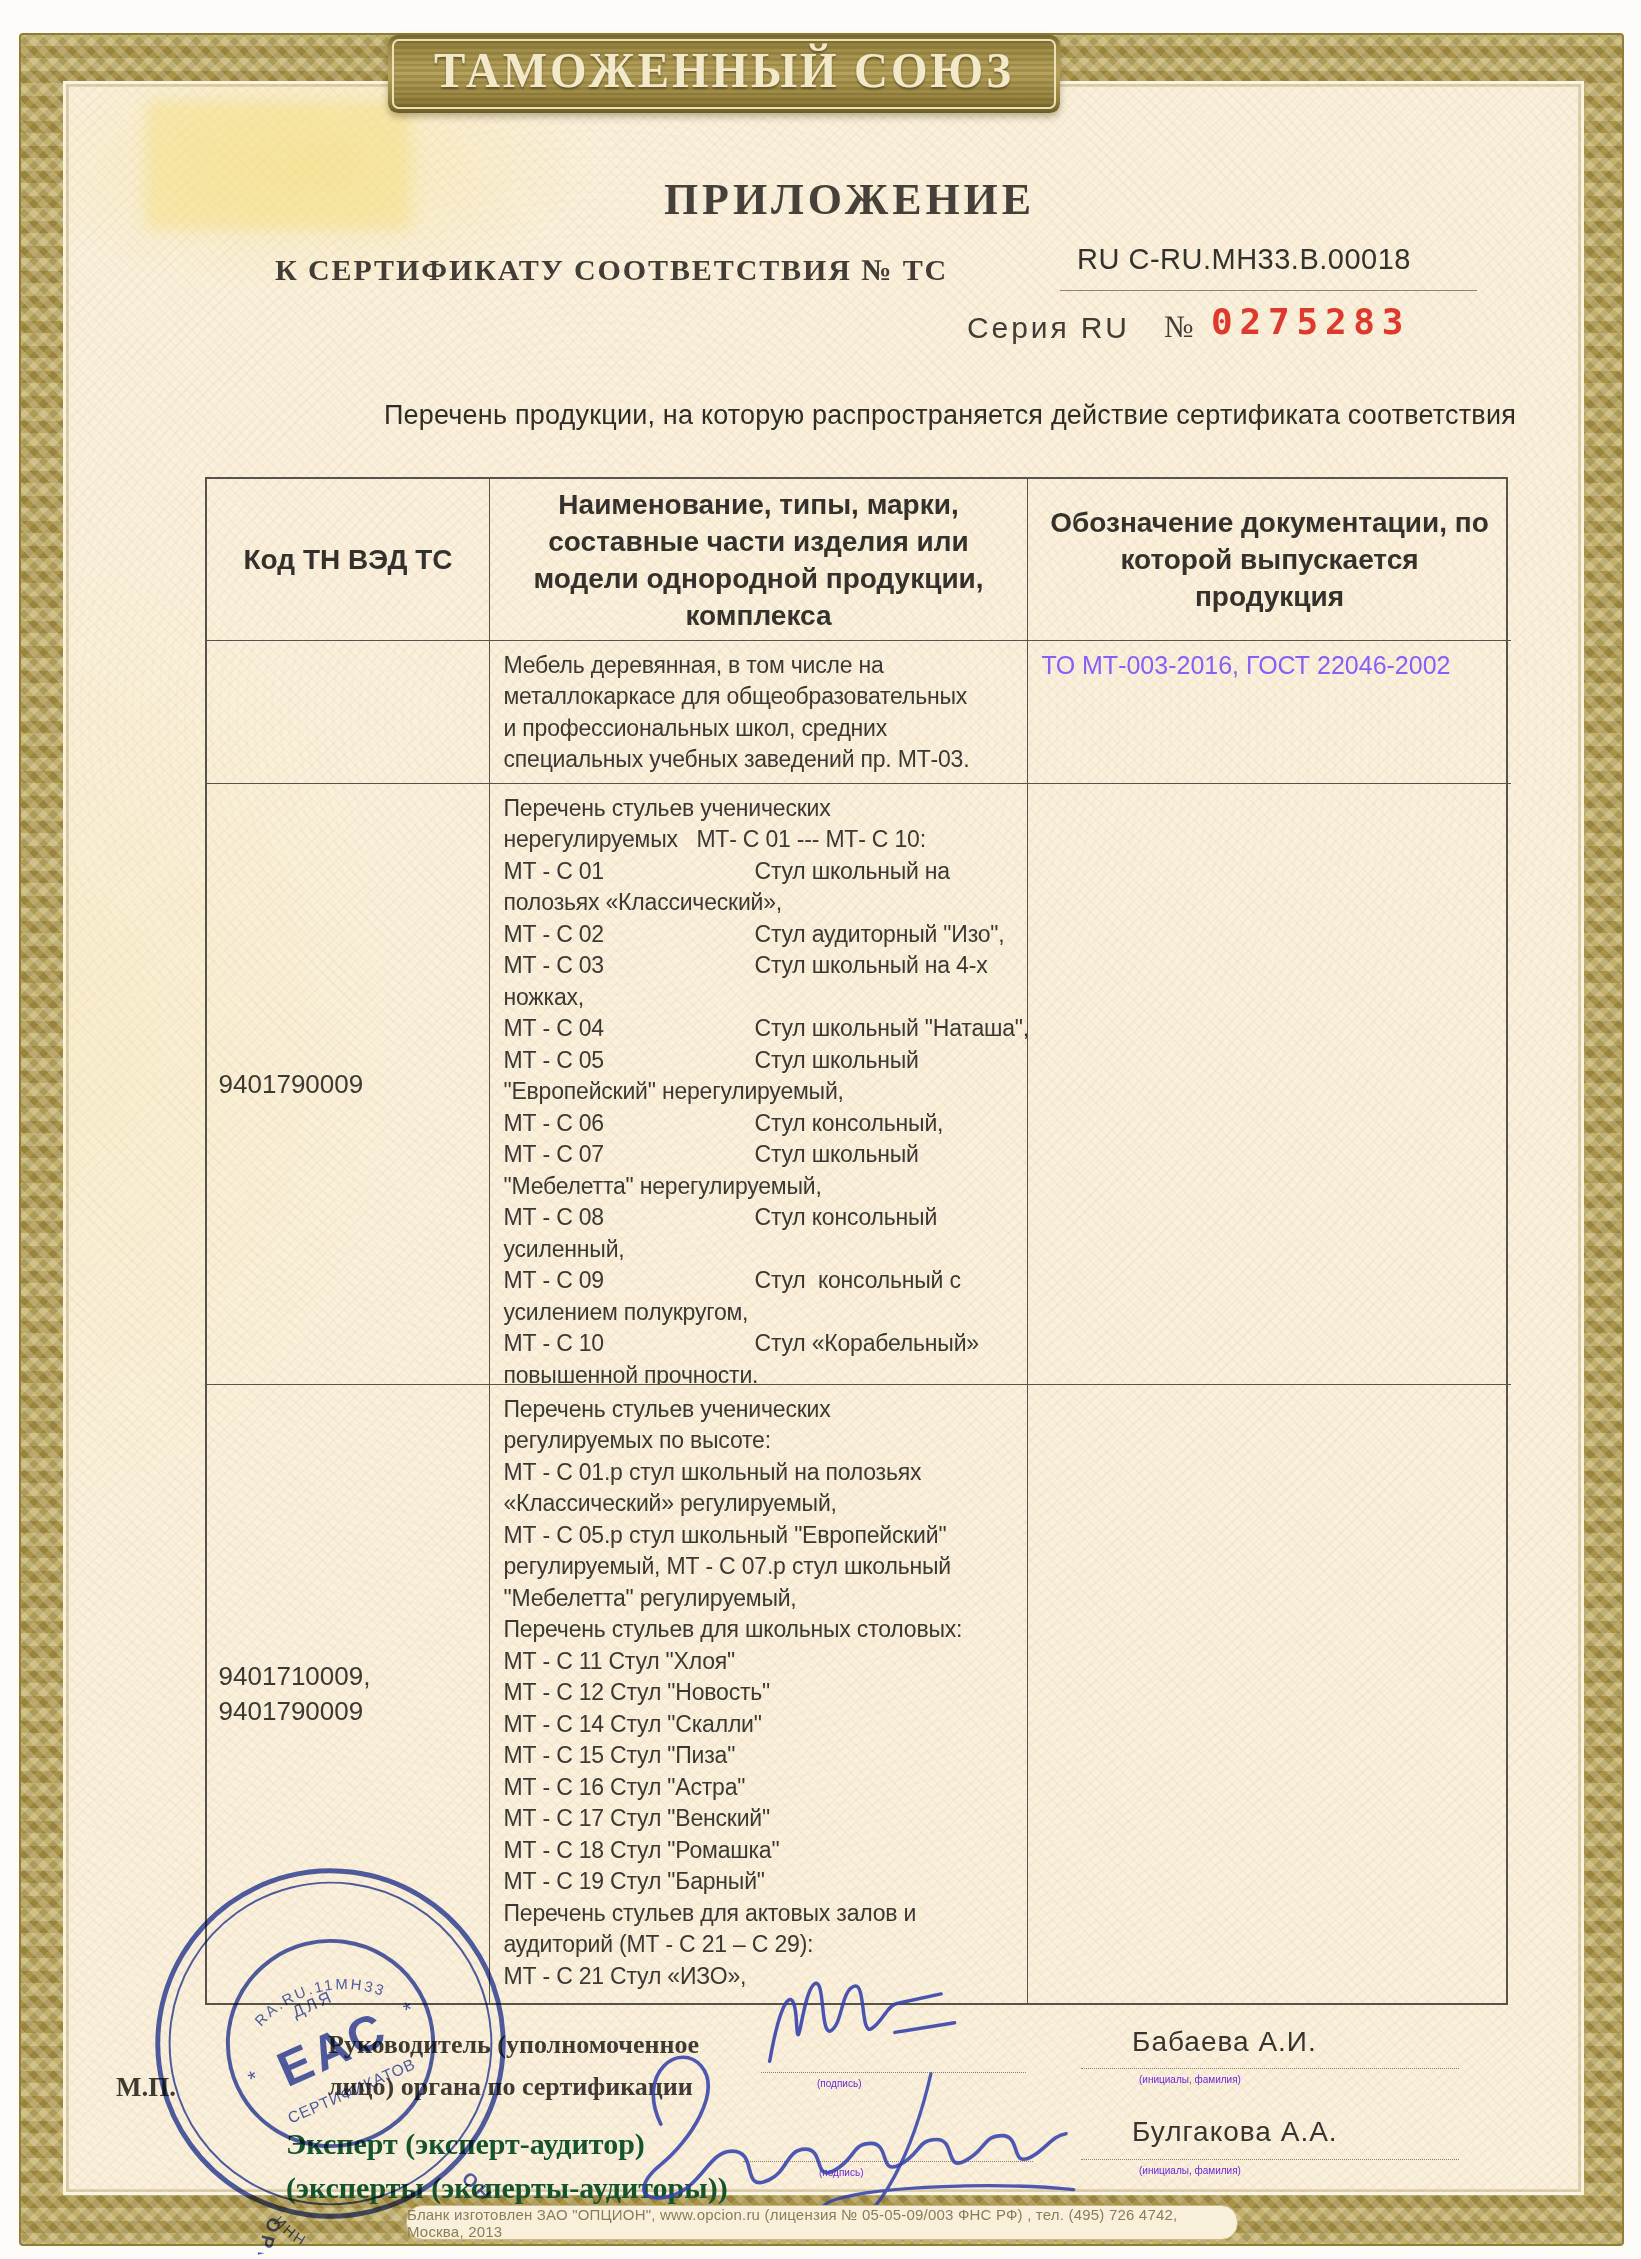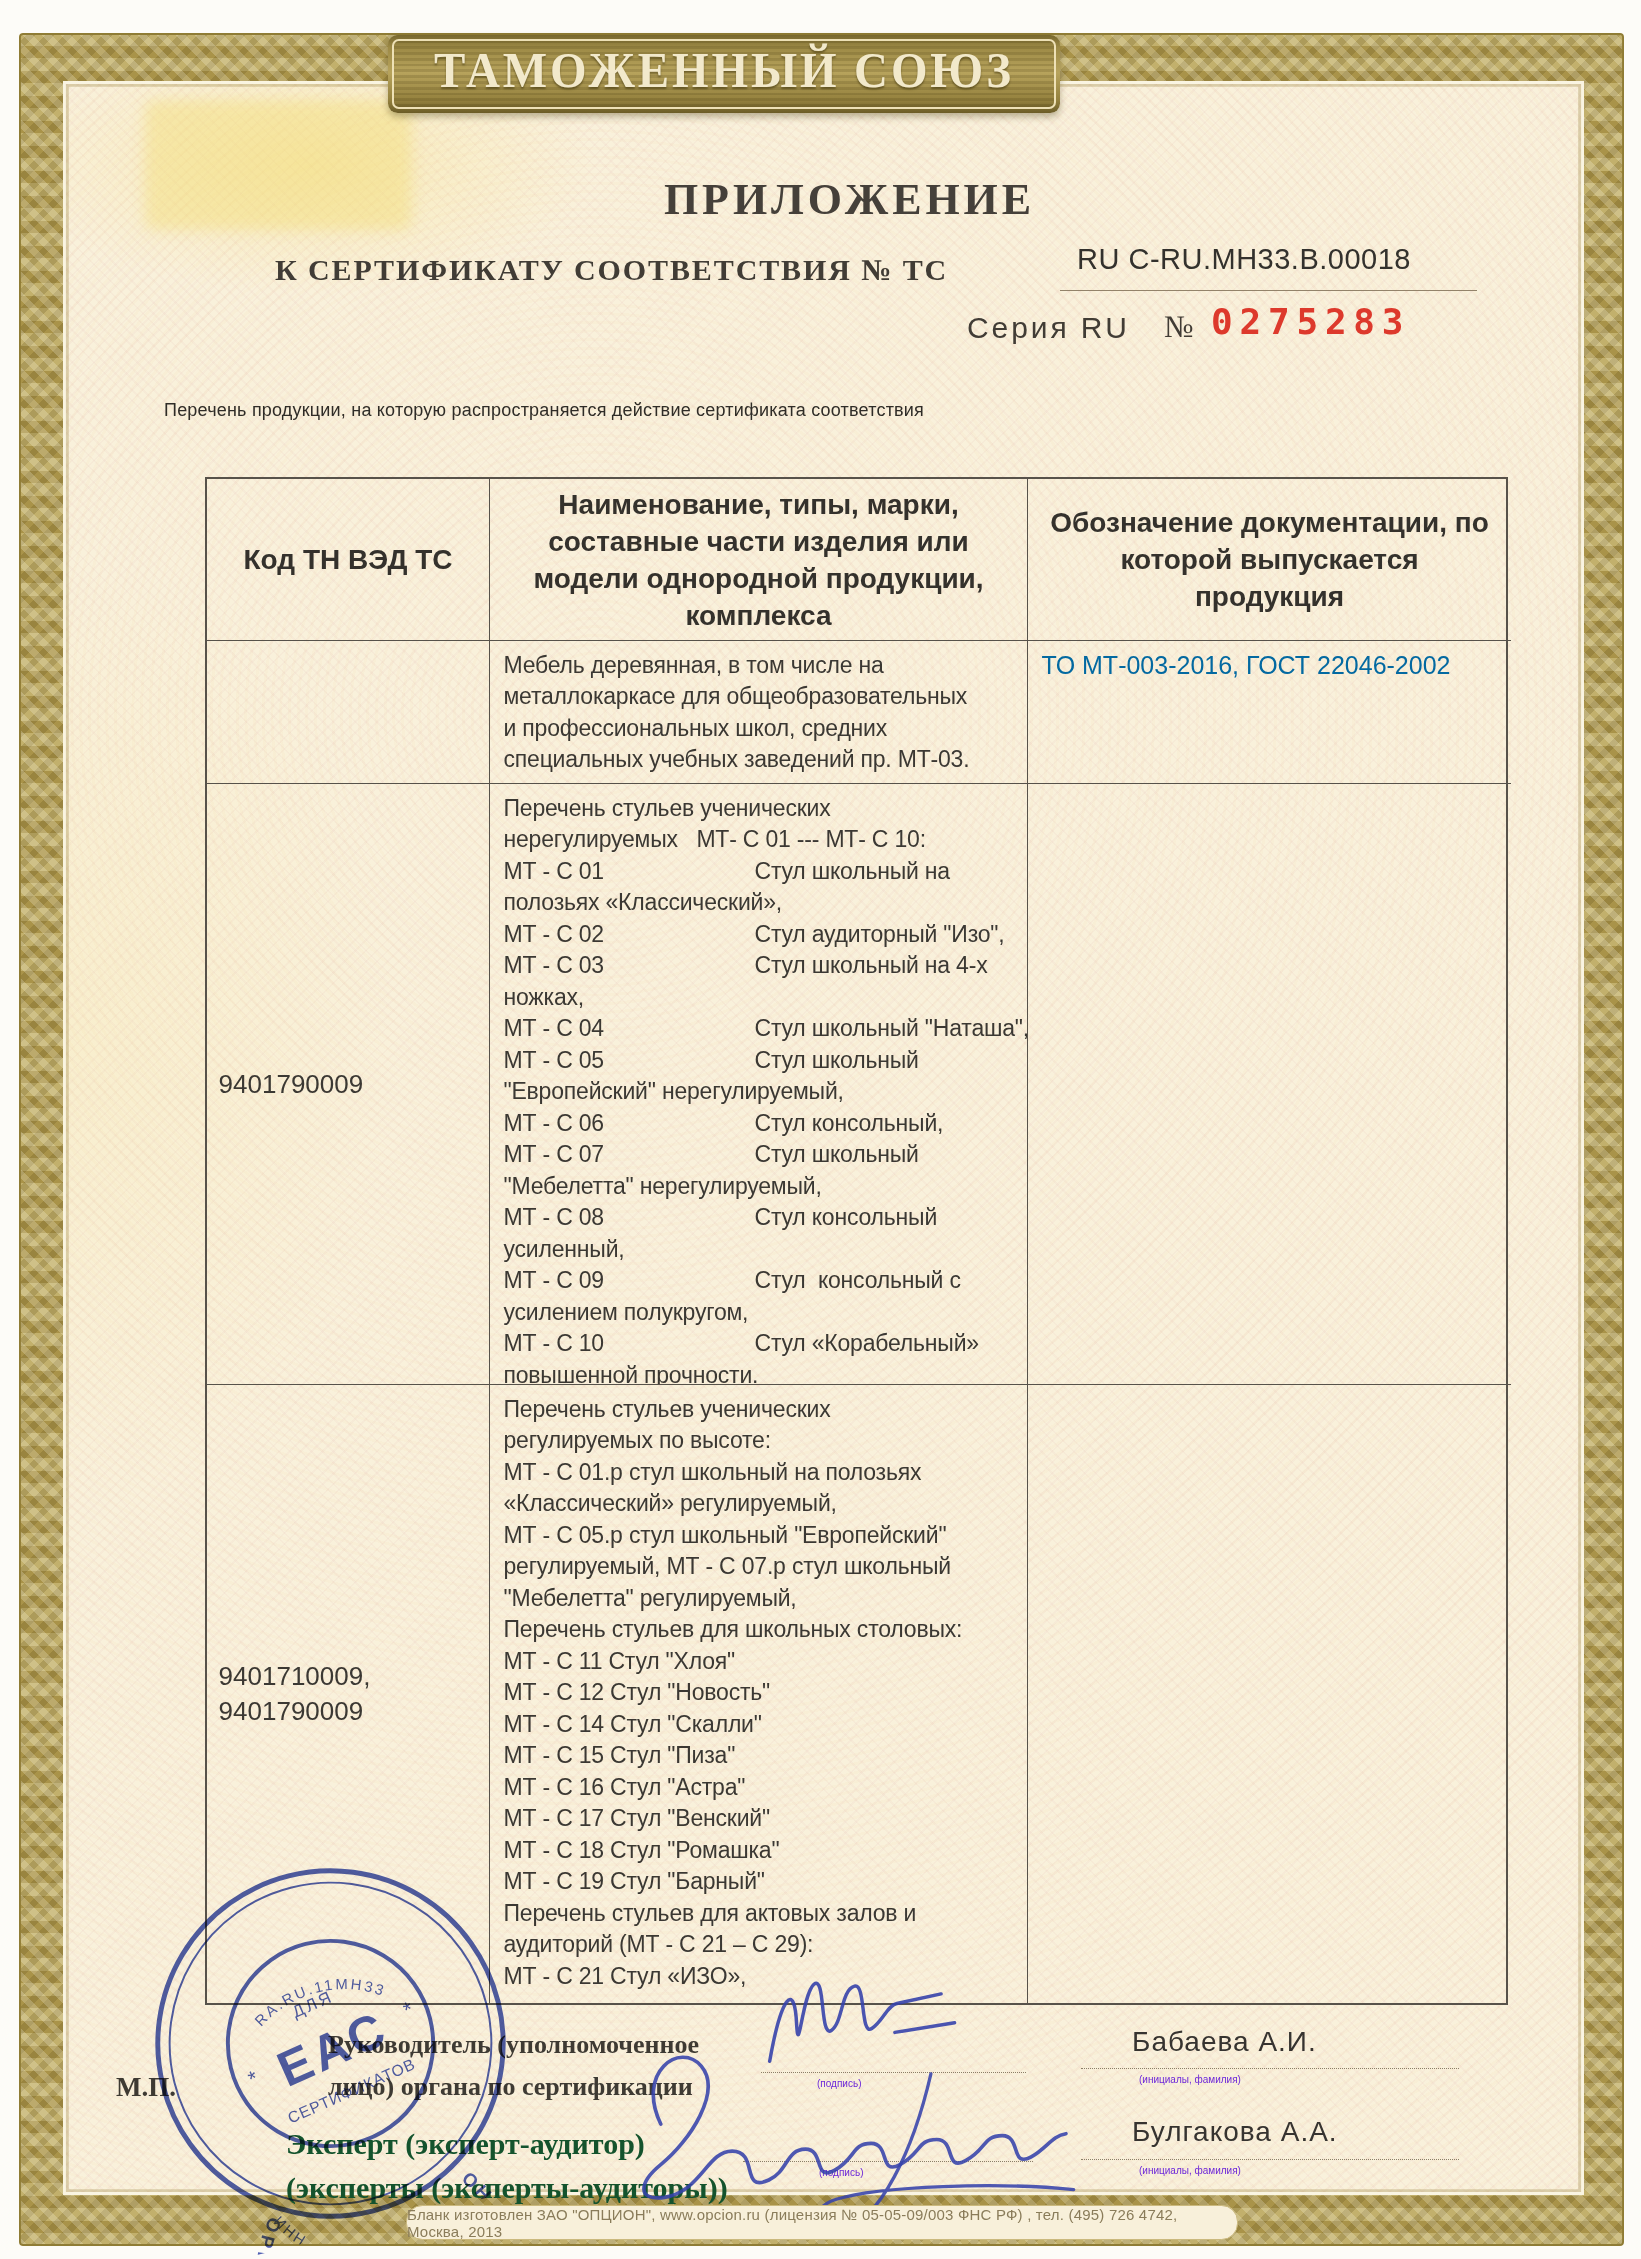--- a/index.html
+++ b/index.html
@@ -40,37 +40,37 @@
     font-weight:bold;font-size:44px;letter-spacing:3.9px;color:#45403a;}
   .cert-label{position:absolute;left:275px;top:253px;font-family:"Liberation Serif",serif;
     font-weight:600;font-size:30px;letter-spacing:1.9px;color:#413c35;}
   .cert-number{position:absolute;left:1077px;top:243px;font-size:29px;color:#33312d;letter-spacing:0.5px;}
   .cert-underline{position:absolute;left:1060px;top:290px;width:417px;border-bottom:1.9px solid #93836a;}
   .series-label{position:absolute;left:967px;top:311px;font-family:Liberation Sans, sans-serif;
     font-size:30px;letter-spacing:2.9px;color:#413c35;}
   .num-sign{position:absolute;left:1164px;top:309px;font-family:"Liberation Serif",serif;font-size:31px;color:#413c35;}
   .serial{position:absolute;left:1211px;top:301px;font-family:"DejaVu Sans Mono",monospace;
     font-weight:bold;font-size:36px;letter-spacing:6.8px;color:#dd392c;text-align:center;}
-  .intro{position:absolute;left:164px;top:400px;width:1352px;text-align:left;
-    font-size:18px;color:#2f2c27;letter-spacing:0.2px;}
+  .intro{position:absolute;left:164px;top:400px;width:1352px;text-align:right;
+    font-size:27px;color:#2f2c27;letter-spacing:0.2px;}
 
   
   .cert-table{position:absolute;left:205px;top:477px;width:1303px;display:grid;
     grid-template-columns:283px 538px 483px;grid-template-rows:162px 143px 601px 618px;
     border:2.9px solid #57524a;box-sizing:border-box;}
   .cell{border-right:1.9px solid #57524a;border-bottom:1.9px solid #57524a;box-sizing:border-box;overflow:hidden;}
   .cell.last-col{border-right:none;}
   .cell.last-row{border-bottom:none;}
   .th{display:flex;flex-direction:column;align-items:center;justify-content:center;text-align:center;
     font-weight:bold;font-size:28px;line-height:37px;color:#34312c;padding:7.7px;}
   .code-cell{display:flex;flex-direction:column;justify-content:center;padding-left:11.6px;
     font-size:26px;line-height:35px;color:#3b3833;}
   .name-cell{padding:8.7px 5.8px 0 13.5px;font-size:23px;line-height:31.5px;color:#3b3833;
     white-space:pre;tab-size:251px;-moz-tab-size:251px;letter-spacing:-0.2px;}
-  .docs-cell{padding:9.7px 5.8px 0 13.5px;font-size:25px;color:#0369a1;}
+  .docs-cell{padding:9.7px 5.8px 0 13.5px;font-size:25px;color:#8b5cf6;}
 
   
   .mp{position:absolute;left:116px;top:2072px;font-family:"Liberation Serif",serif;font-weight:bold;
     font-size:27px;color:#3e3a33;z-index:3;}
   .role1{position:absolute;left:288px;top:2024px;font-family:"Liberation Serif",serif;font-weight:bold;
     font-size:26px;line-height:42px;color:#3e3a33;z-index:3;margin-left:40px;}
   .role2{position:absolute;left:286px;top:2122px;font-family:"Liberation Serif",serif;font-weight:bold;
     font-size:30px;line-height:44px;color:#14532d;z-index:3;}
   .sig-rule{position:absolute;border-bottom:1.9px dotted #8c7f68;}
   .rule-sig1{left:761px;top:2072px;width:265px;}

